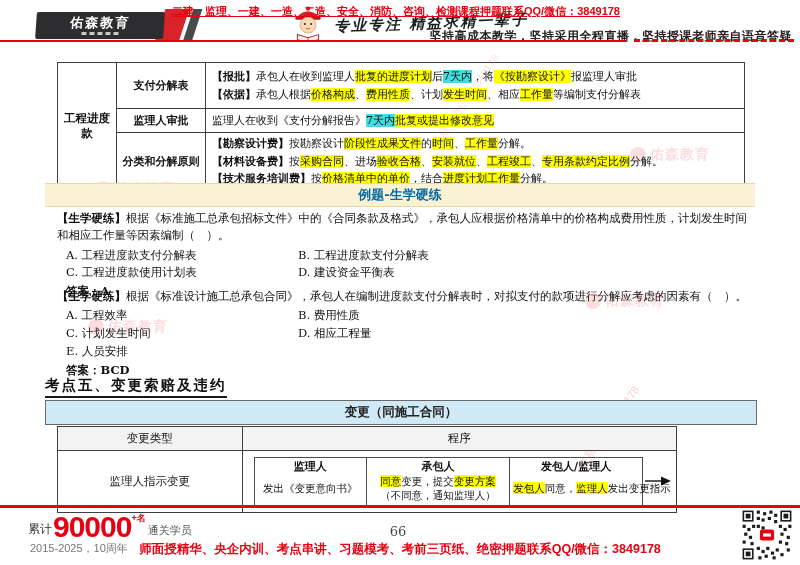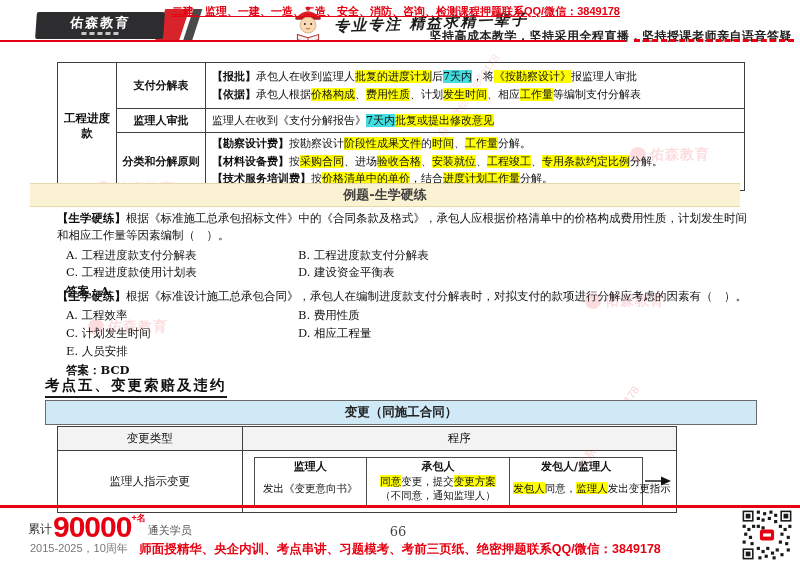--- a/index.html
+++ b/index.html
@@ -36,23 +36,23 @@
       font-family:"DejaVu Serif","Liberation Serif",serif;font-size:11px;color:#111;}
   .t1 td{border:1px solid #3f3f3f;padding:2px 6px;vertical-align:middle;}
   .t1 .c1{width:54px;text-align:center;font-weight:bold;font-size:11.5px;padding:2px 2px;}
   .t1 .c2{width:84px;text-align:center;font-weight:bold;padding:2px 2px;}
   .t1 tr:nth-child(1){height:46px;}
   .t1 tr:nth-child(2){height:24px;}
   .t1 tr:nth-child(3){height:48px;}
   .t1 .ln{line-height:1.6;white-space:nowrap;overflow:hidden;}
 
   
-  .banner-example{position:absolute;left:30px;top:183px;width:710px;height:22px;background:#fbf1d3;
+  .banner-example{position:absolute;left:45px;top:183px;width:710px;height:22px;background:#fbf1d3;
       border-top:1px solid #e8d9a8;border-bottom:1px solid #e8d9a8;display:flex;align-items:center;
-      justify-content:center;font-weight:bold;font-size:13px;color:#404040;
+      justify-content:center;font-weight:bold;font-size:13px;color:#0369a1;
       font-family:"DejaVu Sans","Liberation Sans",sans-serif;}
   .banner-blue{position:absolute;left:45px;top:400px;width:710px;height:23px;background:#cfe9f7;
       border:1px solid #6a6a6a;display:flex;align-items:center;justify-content:center;
       font-weight:bold;font-size:12.5px;color:#222;}
 
   
   .q{position:absolute;left:57px;width:692px;font-family:"DejaVu Serif","Liberation Serif",serif;
      font-size:11.5px;color:#111;}
   .q1{top:210px;} .q2{top:288px;}
   .q .stem{margin:0;line-height:1.5;}

